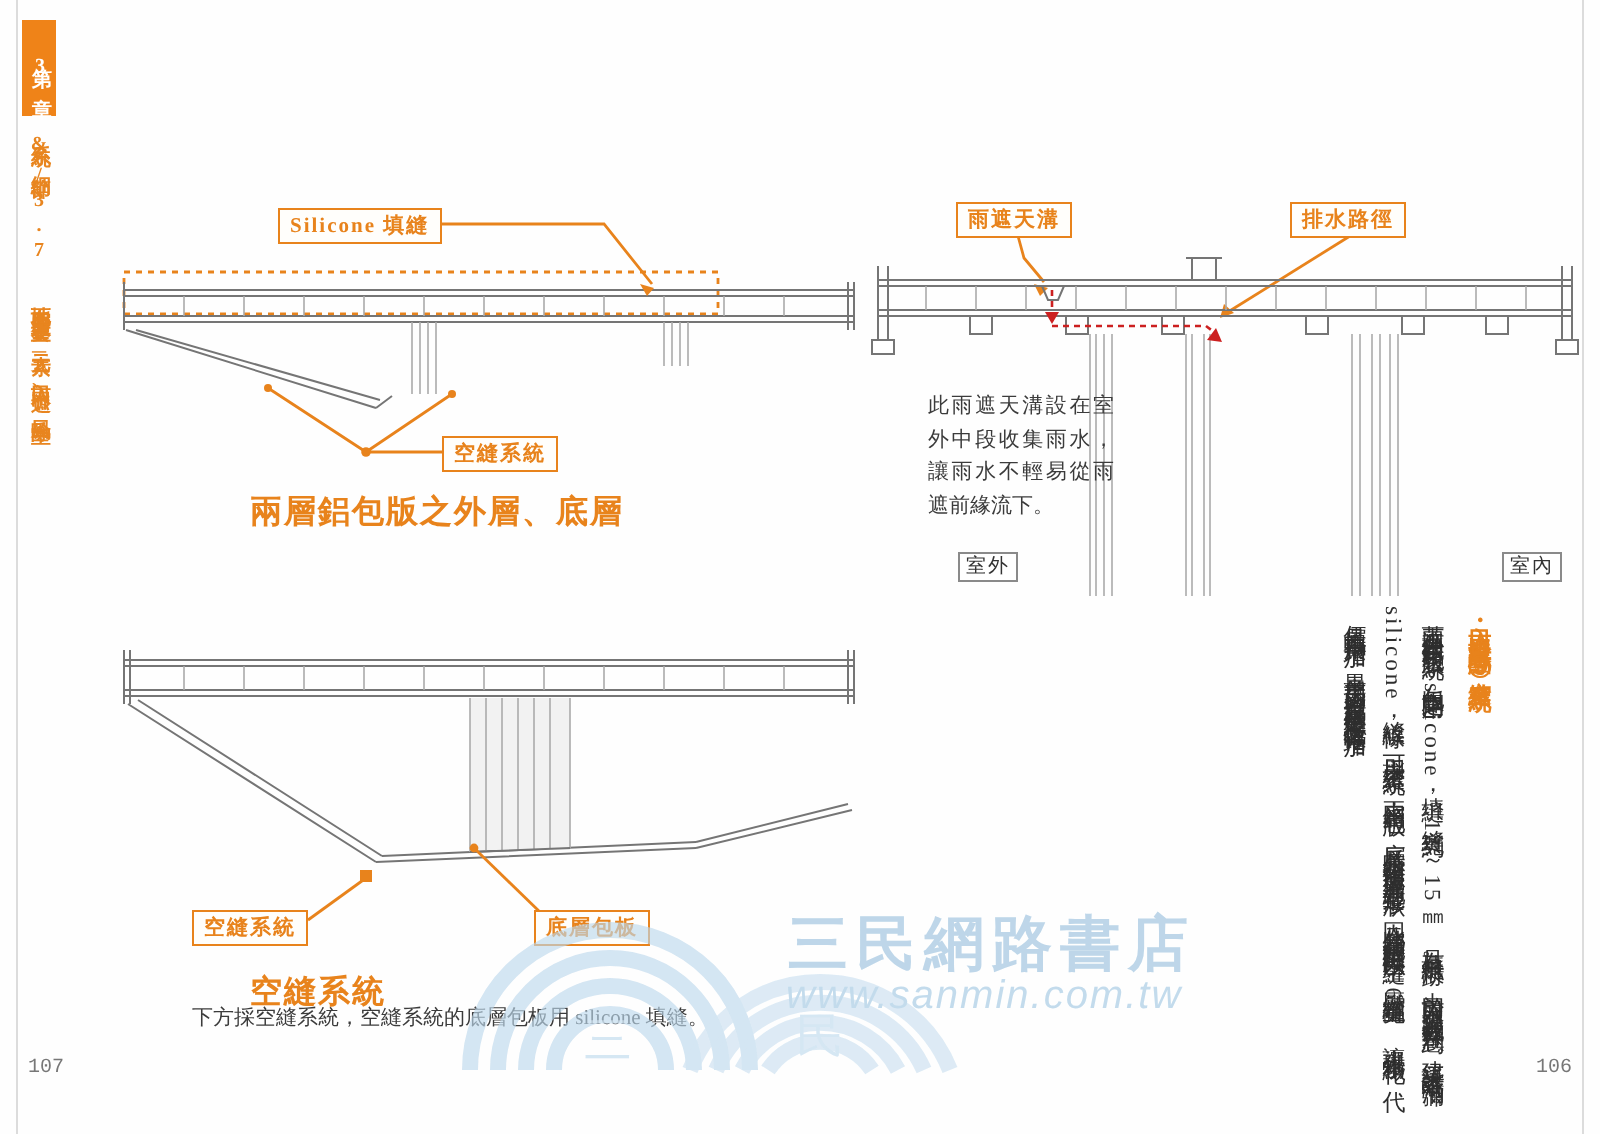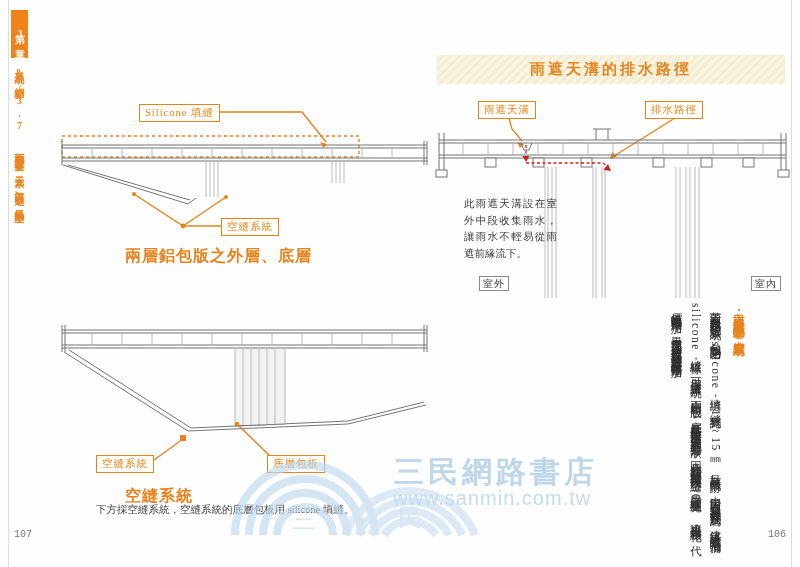--- a/index.html
+++ b/index.html
@@ -14,21 +14,21 @@
     writing-mode:vertical-rl;text-orientation:upright;color:#e8851f;font-size:10px;
     font-weight:bold;letter-spacing:1.5px;line-height:17px;}
   
   .band{position:absolute;height:29px;line-height:29px;text-align:center;color:#e8831c;
     font-size:15px;font-weight:bold;letter-spacing:3px;
     background:repeating-linear-gradient(135deg,#faf5e3 0 3px,#f4edd3 3px 6px);}
   #title-a{left:96px;top:50px;width:290px;}
   #title-b{left:437px;top:55px;width:348px;}
   
   .olabel{position:absolute;border:1.3px solid #e8831c;color:#e8831c;background:#fffefb;
-    font-size:10.5px;font-weight:normal;letter-spacing:1px;padding:1px 5px;white-space:nowrap;}
+    font-size:10.5px;font-weight:bold;letter-spacing:1px;padding:1px 5px;white-space:nowrap;}
   
   .ohead{position:absolute;color:#e8831c;font-size:16px;font-weight:bold;letter-spacing:1px;padding-left:29px;}
   .body-txt{position:absolute;color:#3b3b3b;font-size:10.5px;line-height:16.5px;text-align:justify;}
   .roombox{position:absolute;border:1px solid #8a8a8a;color:#333;background:#fff;
     font-size:10px;line-height:13px;padding:0 3px;letter-spacing:1px;margin-left:24px;}
   .pagenum{position:absolute;color:#777;font-size:10px;font-family:Liberation Mono, monospace;}
   
   #vtext{position:absolute;left:546px;top:303px;width:202px;height:236px;
     writing-mode:vertical-rl;font-size:11.5px;line-height:19.5px;letter-spacing:1.5px;color:#2e2e2e;}
   #vtext .vhead{display:block;color:#e8831c;font-weight:bold;margin-left:4px;}
@@ -43,21 +43,21 @@
   .ofill{fill:#e8831c;stroke:none;}
   .odash{stroke:#e8831c;stroke-width:1.4;fill:none;stroke-dasharray:3 3;}
   .rdash{stroke:#cc2020;stroke-width:1.3;fill:none;stroke-dasharray:3 2.5;}
   .rfill{fill:#cc2020;stroke:none;}
   .boxln{stroke:#757575;stroke-width:1;fill:#fff;}
   
   #watermark{position:absolute;left:0;top:0;width:800px;height:567px;pointer-events:none;opacity:.85;}
   #wm-name{position:absolute;left:394px;top:452px;font-size:30px;font-weight:bold;color:#b3d0e6;
     letter-spacing:4px;font-family:"Liberation Sans",sans-serif;}
   #wm-url{position:absolute;left:393px;top:487px;font-size:20px;color:#b9d6ea;
-    font-family:"Liberation Sans",sans-serif;letter-spacing:1px;}
+    font-family:"Liberation Sans",sans-serif;letter-spacing:1px;font-style:italic;}
 </style>
 </head>
 <body>
 
 <div id="page">
 
   <div class="edge" style="left:8px"></div>
   <div class="edge" style="left:791px"></div>
 
   <div id="chapter-box">第3章</div>
@@ -108,21 +108,20 @@
     </g>
   </svg>
   <div class="olabel" style="left:96px;top:455px">空縫系統</div>
   <div class="olabel" style="left:267px;top:455px">底層包板</div>
 
   <div class="ohead" style="left:96px;top:486px">空縫系統</div>
   <div class="body-txt" style="left:96px;top:502px;width:282px">下方採空縫系統，空縫系統的底層包板用 silicone 填縫。</div>
 
   <div class="pagenum" style="left:14px;top:529px">107</div>
 
-  <div id="title-b" class="band">雨遮天溝的排水路徑</div>
 
   <svg id="svg-c" style="left:433px;top:98px" width="359" height="202" viewBox="0 0 359 202">
     <g>
       <path class="oln" d="M76,20 L79,31 L89,43"></path>
       <path class="ofill" d="M91,46 l-7,-2 l3,6 z"></path>
     </g>
     <g>
       <path class="oln" d="M242,20 L181,58"></path>
       <path class="ofill" d="M177,61 l2,-7 l5,4.5 z"></path>
     </g>

